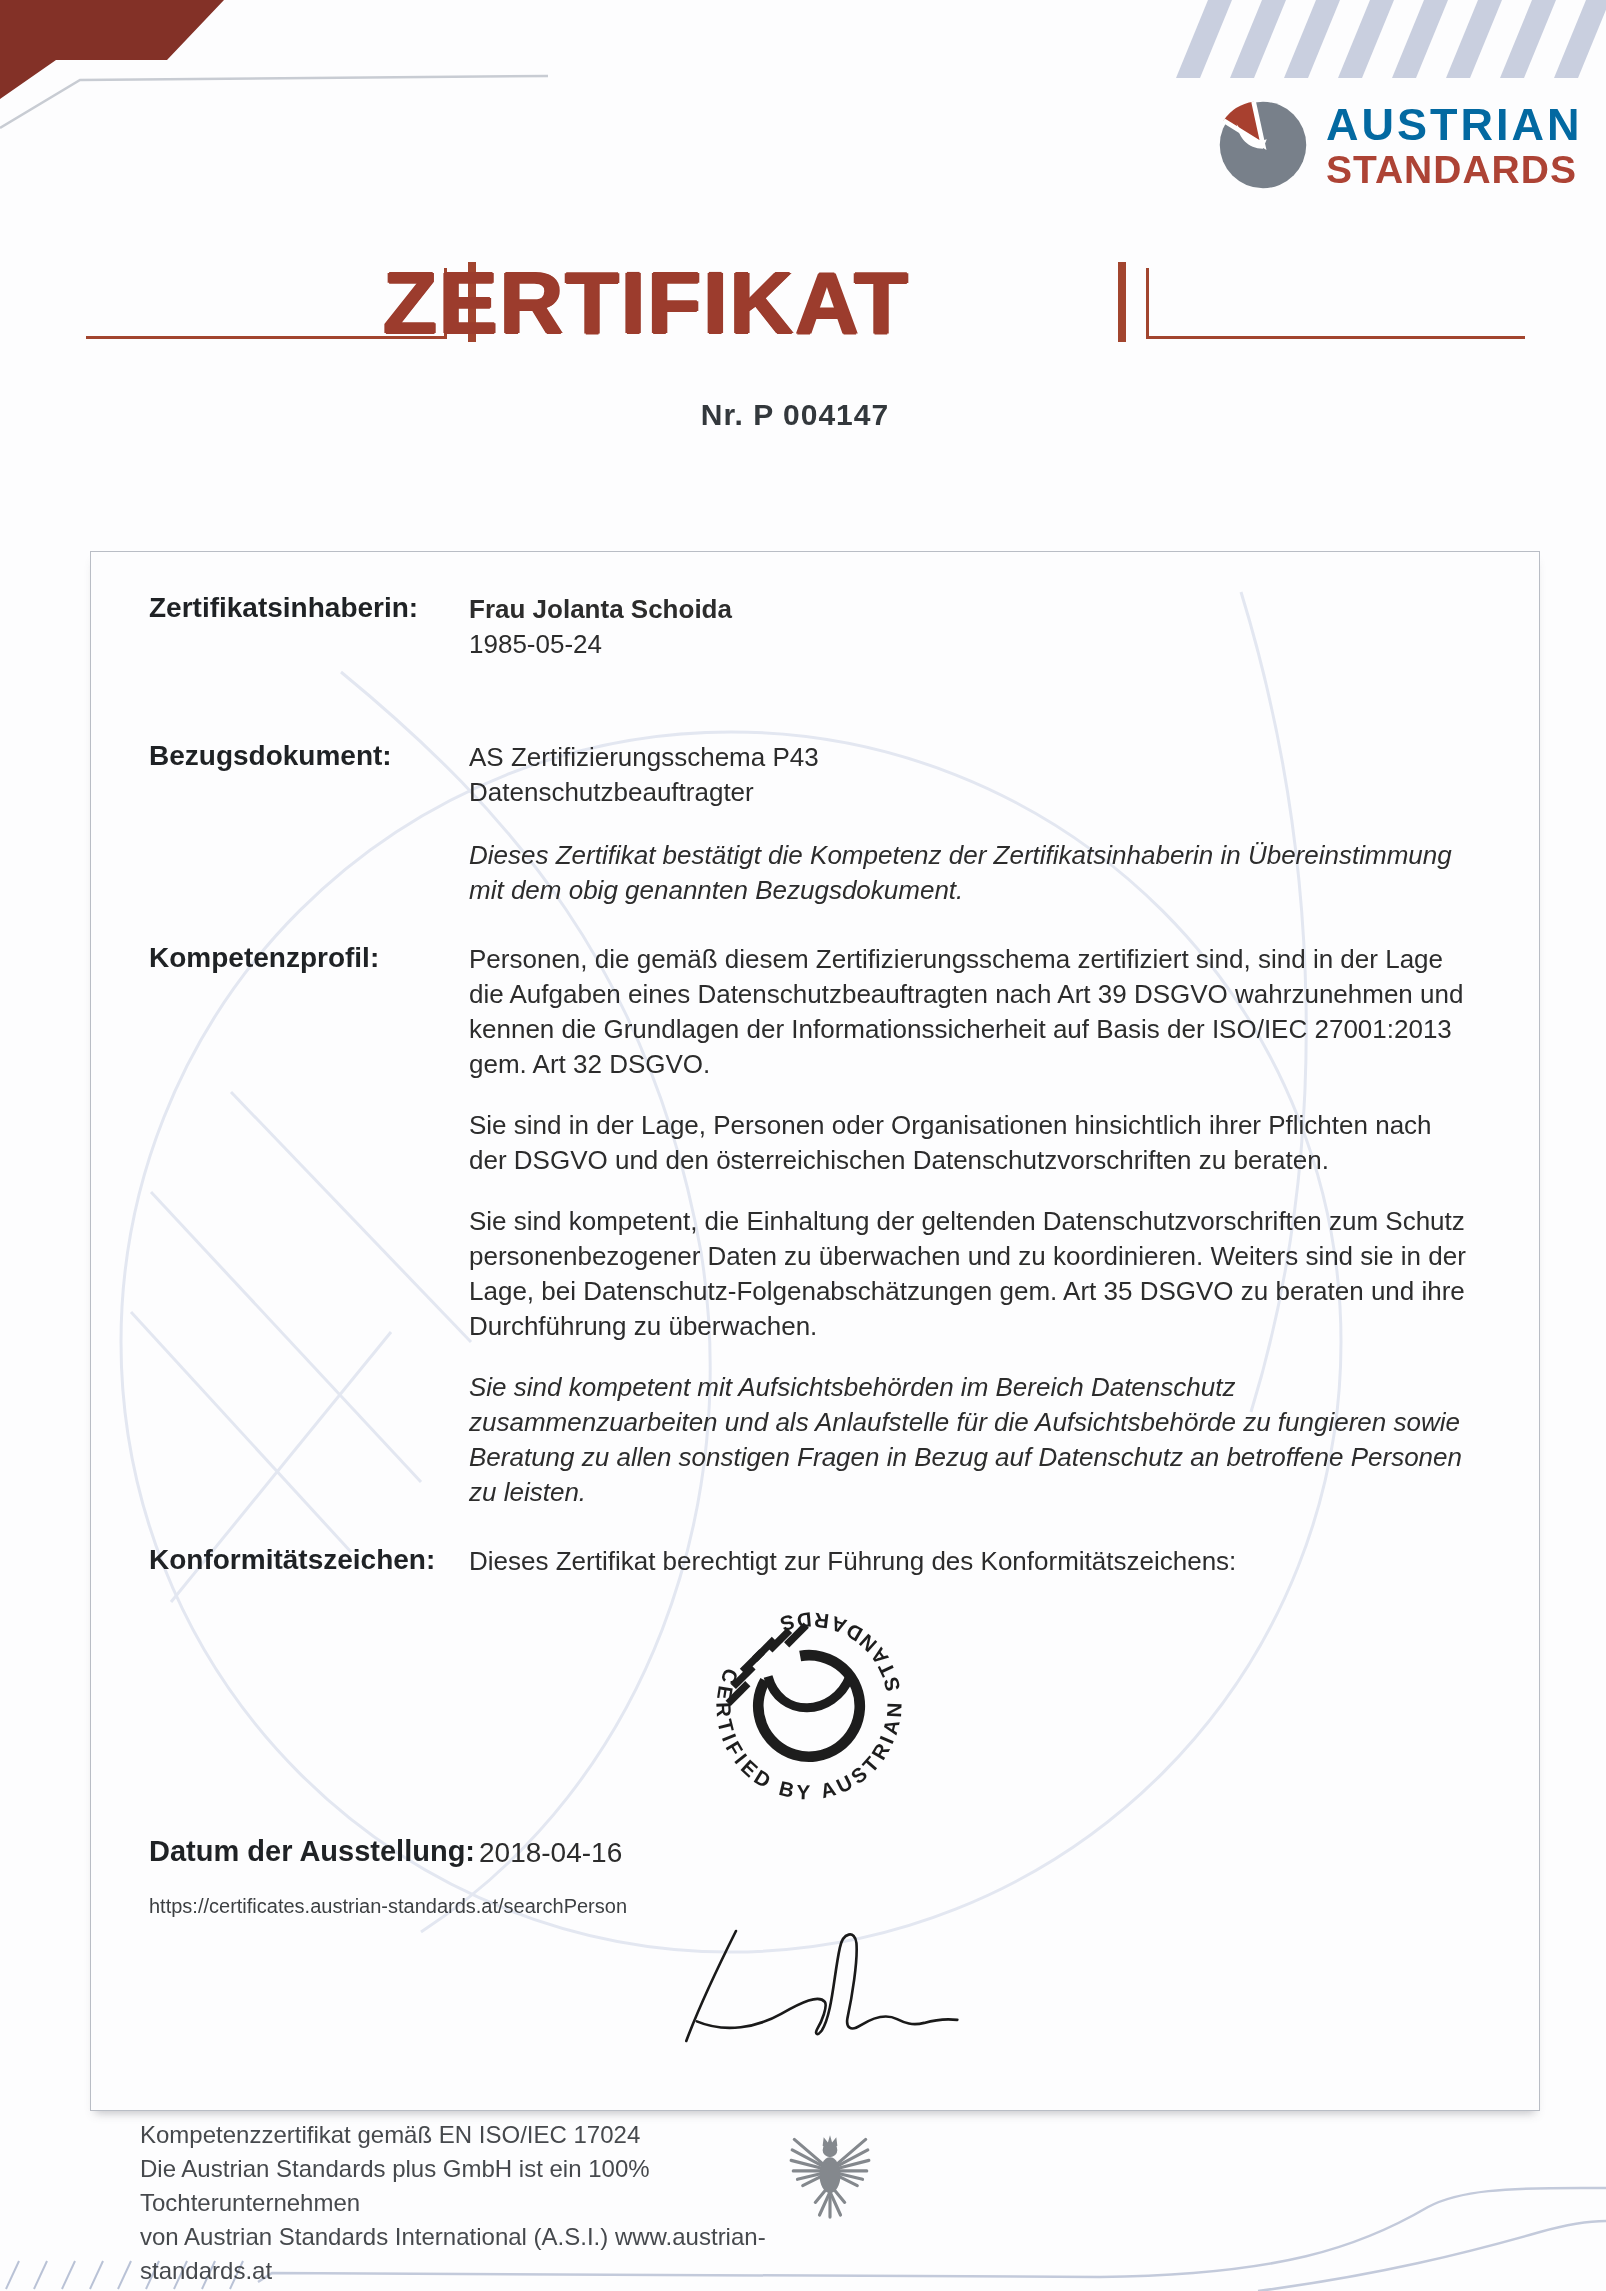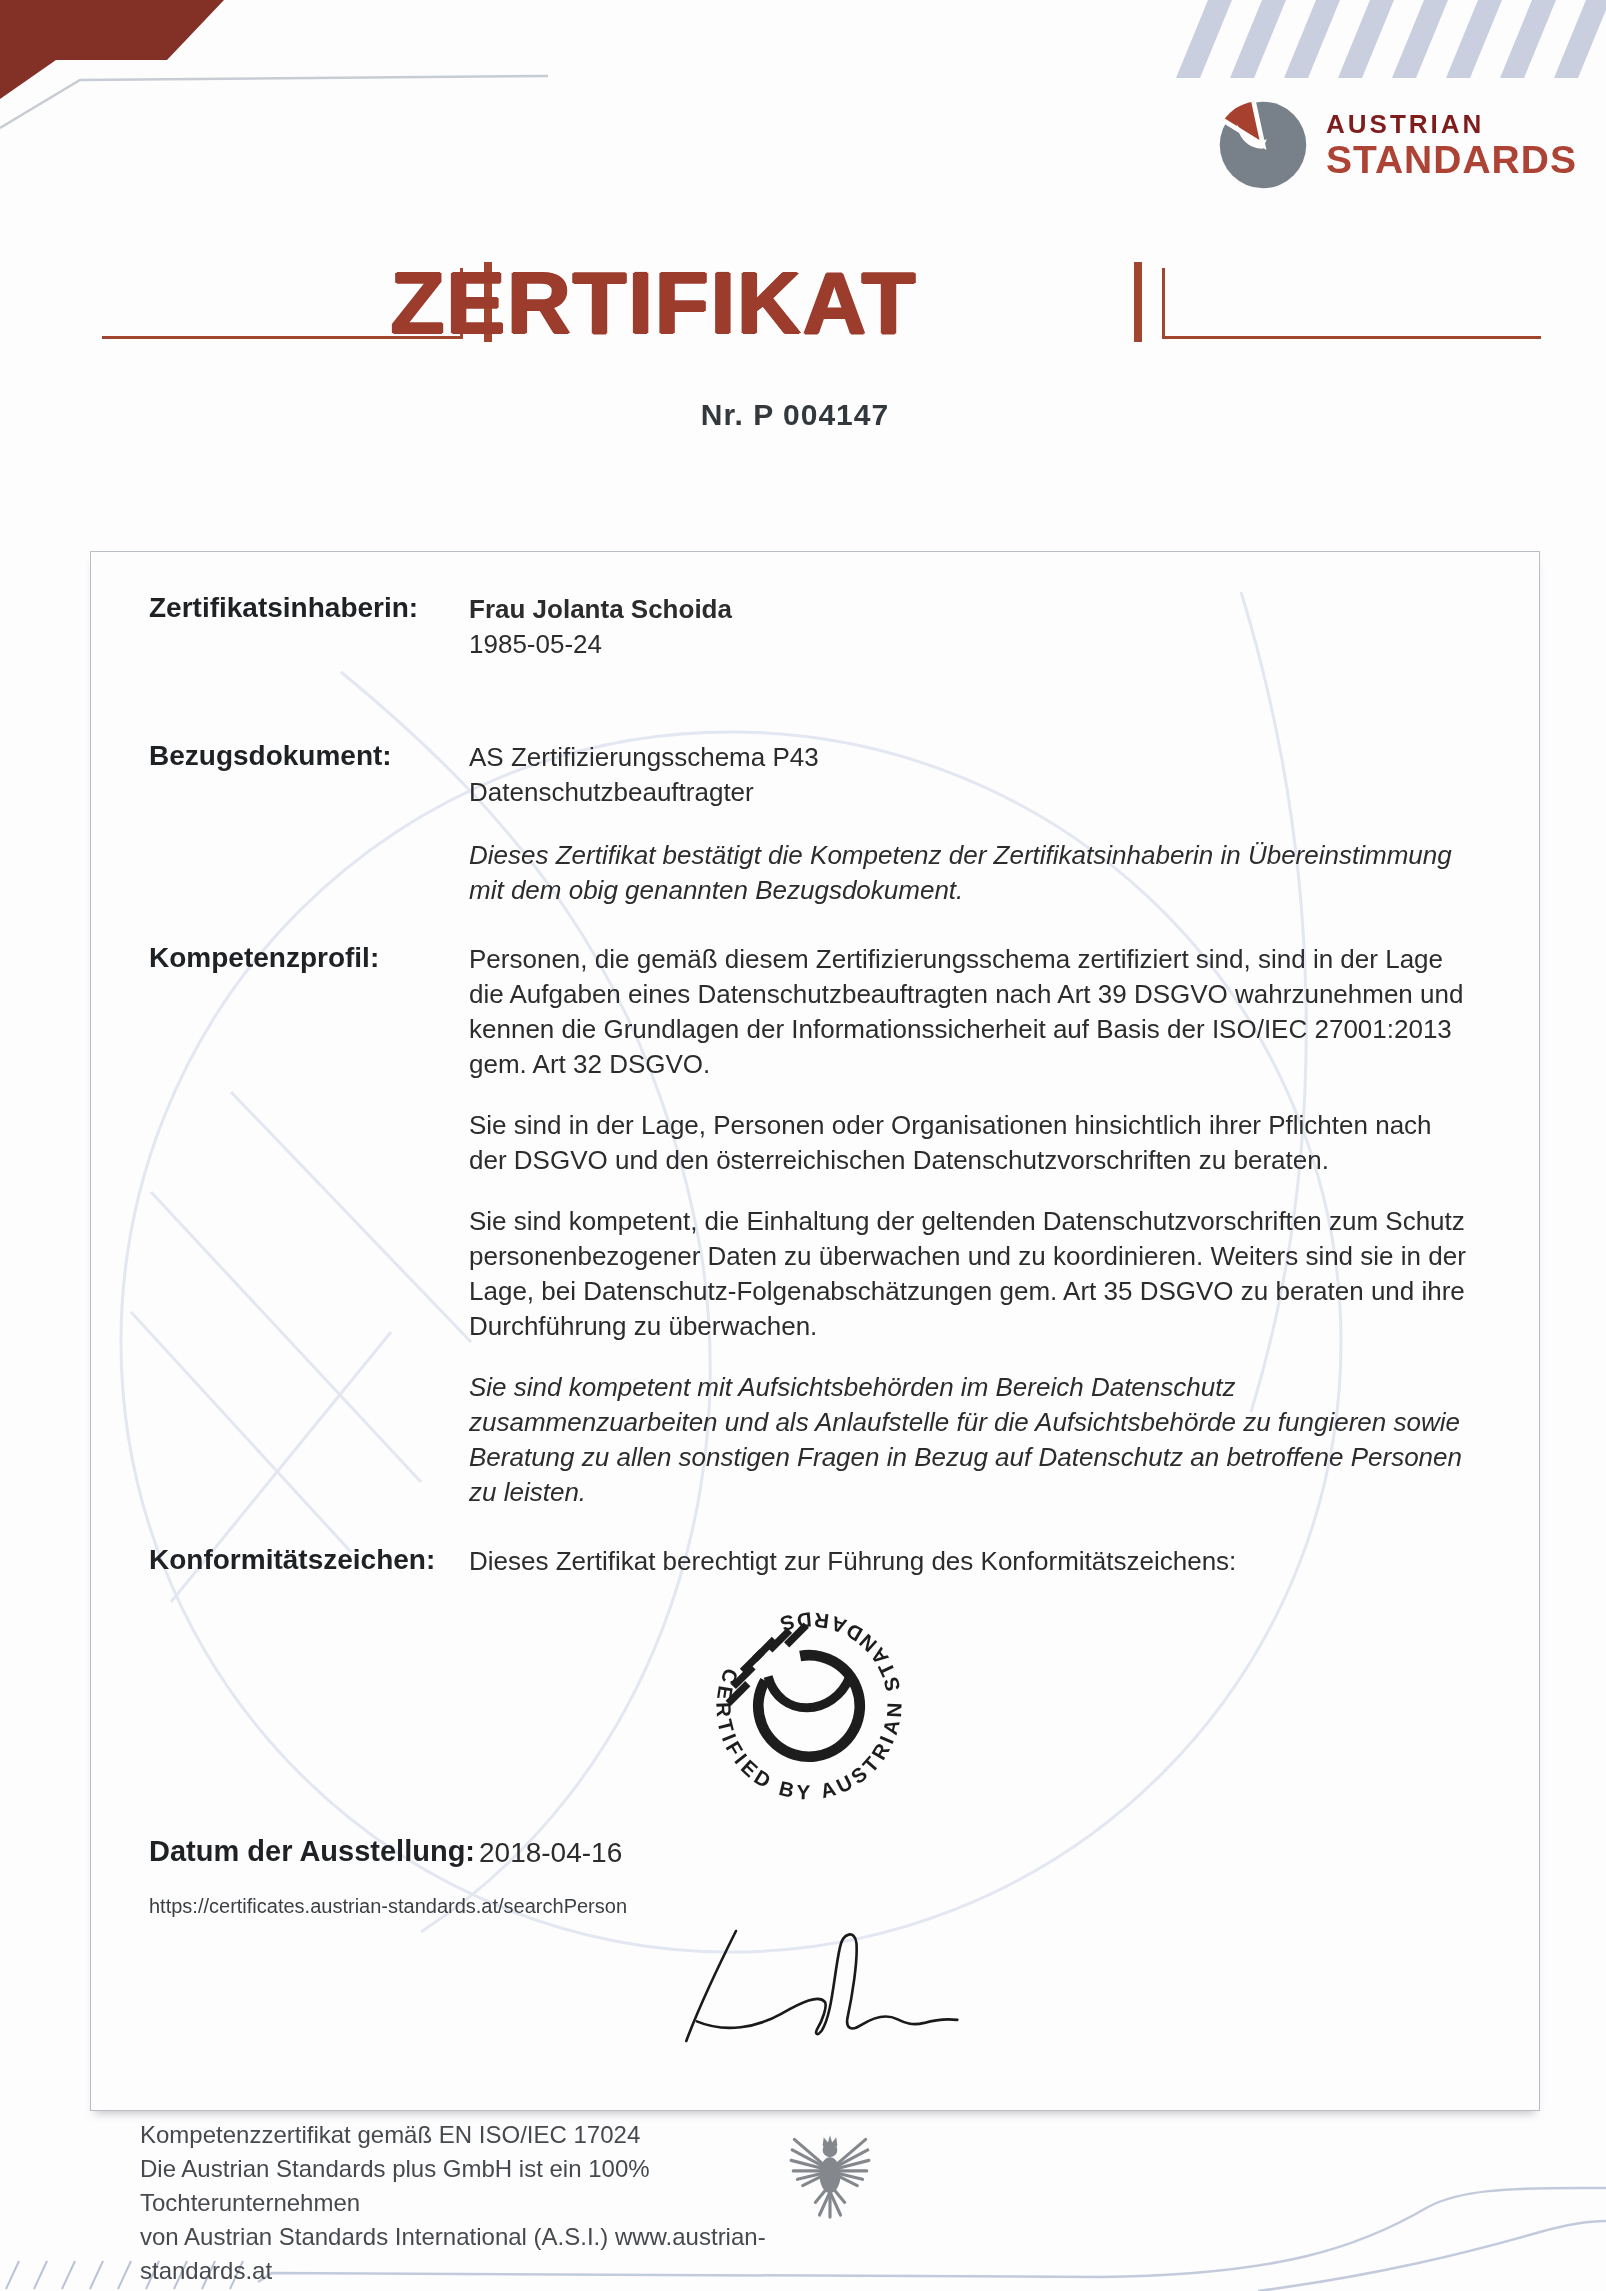--- a/index.html
+++ b/index.html
@@ -7,25 +7,25 @@
     position:relative;width:1606px;height:2291px;margin:0 auto;
     background:#fdfdfe;overflow:hidden;
     font-family:"Liberation Sans","DejaVu Sans",sans-serif;color:#2e2e2e;
   }
   svg{display:block}
   .abs{position:absolute}
 
   
   .brand{position:absolute;left:1216px;top:98px;display:flex;align-items:center;gap:16px;}
   .brand-text{line-height:1;}
-  .brand-text .l1{font-size:26px;font-weight:700;letter-spacing:3px;color:#7f1d1d;}
+  .brand-text .l1{font-size:45px;font-weight:700;letter-spacing:3px;color:#0369a1;}
   .brand-text .l2{font-size:39px;font-weight:700;letter-spacing:1px;color:#ad4335;margin-top:3px;}
 
   
-  .title-row{position:absolute;left:16px;top:252px;width:1276px;height:100px;}
+  .title-row{position:absolute;left:0;top:252px;width:1276px;height:100px;padding-left:17px;}
   .cert-title{
     position:absolute;left:0;right:0;top:0;text-align:center;margin:0;
     font-size:88px;font-weight:700;letter-spacing:2px;color:#9c3c2d;
     text-shadow:1.4px 0 #9c3c2d,-1.4px 0 #9c3c2d,0 .8px #9c3c2d,0 -0.8px #9c3c2d;
   }
   .deco-line{position:absolute;background:#a2452f;}
   .cert-number{
     position:absolute;left:0;right:16px;top:398px;text-align:center;margin:0;
     font-size:30px;font-weight:700;letter-spacing:1px;color:#33383c;
   }

